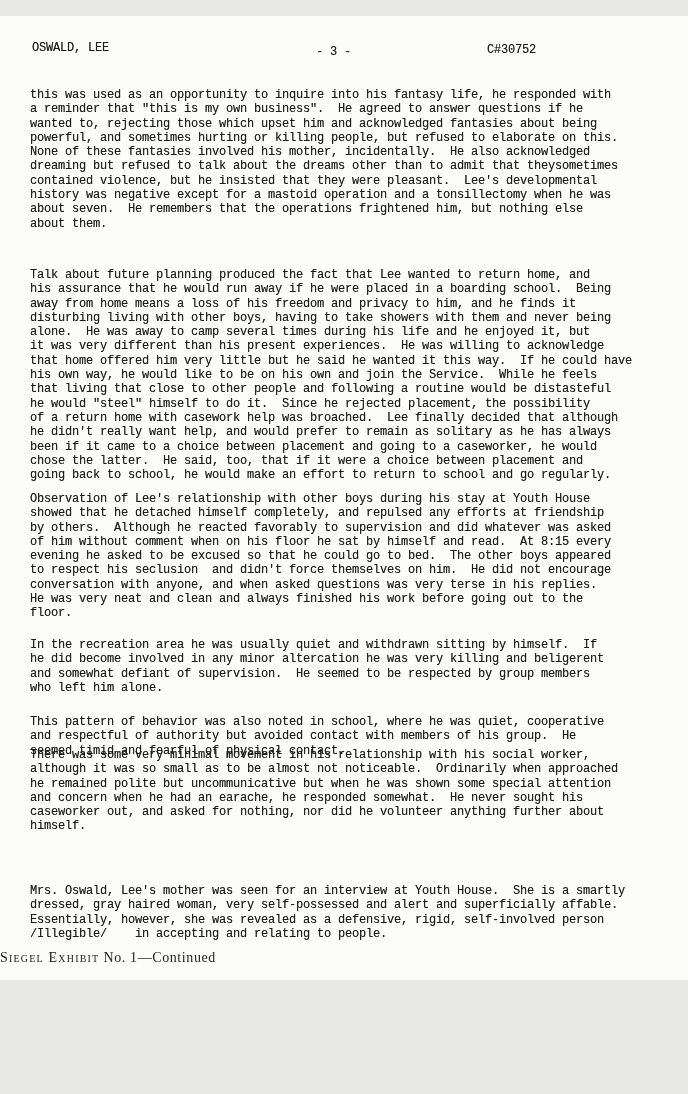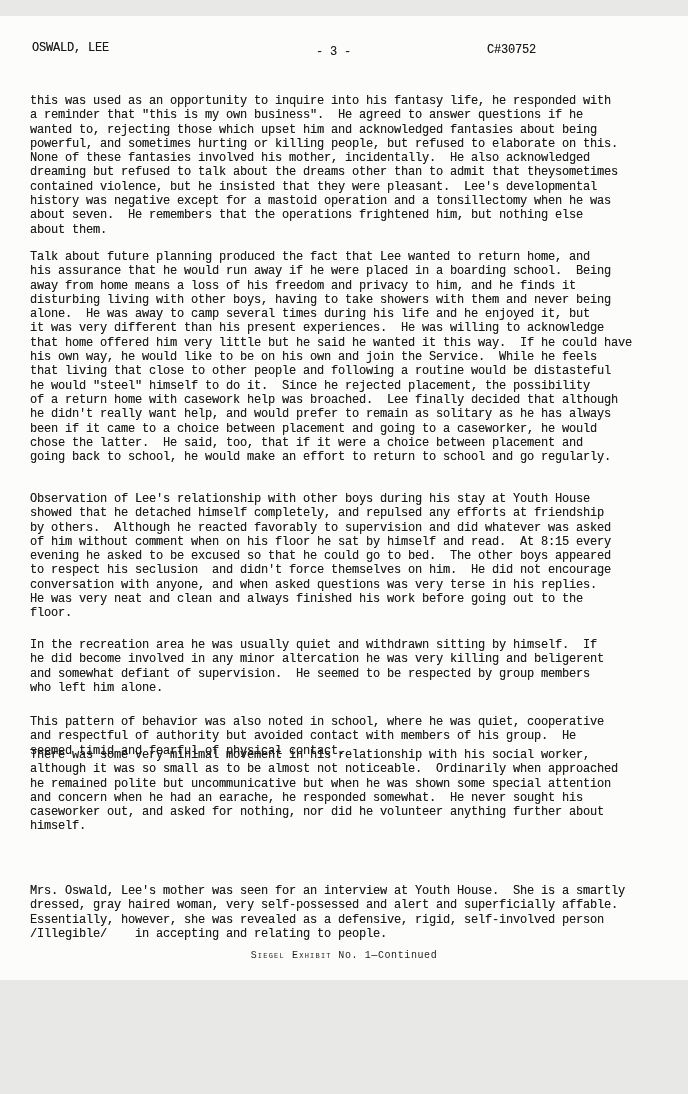--- a/index.html
+++ b/index.html
@@ -23,35 +23,35 @@
     letter-spacing: -0.2px;
     color: #1b1b1b;
     text-shadow: 0 0 0.5px rgba(20,20,20,0.55);
     white-space: pre;
   }
   .header-left  { position: absolute; left: 32px;  top: 25px; }
   .header-center{ position: absolute; left: 316px; top: 29px; }
   .header-right { position: absolute; left: 487px; top: 27px; }
 
   .para { position: absolute; left: 30px; margin: 0; }
-  .p1 { top: 78px; }
-  .p2 { top: 234px; }
+  .p1 { top: 72px; }
+  .p2 { top: 252px; }
   .p3 { top: 476px; }
   .p4 { top: 622px; }
   .p5 { top: 699px; }
   .p6 { top: 732px; }
   .p7 { top: 868px; }
 
   .caption {
     position: absolute;
     left: 0; top: 934px;
     width: 100%;
-    text-align: center;
-    font-family: Liberation Mono, monospace;
-    font-size: 10px;
+    text-align: left;
+    font-family: Liberation Serif, serif;
+    font-size: 14px;
     letter-spacing: 0.6px;
     color: #222;
   }
   .caption .sc { font-variant: small-caps; letter-spacing: 1.2px; }
 
   .footer-left {
     position: absolute;
     left: 22px; top: 1053px;
     font-family: "Liberation Serif", "DejaVu Serif", serif;
     font-size: 16px;

